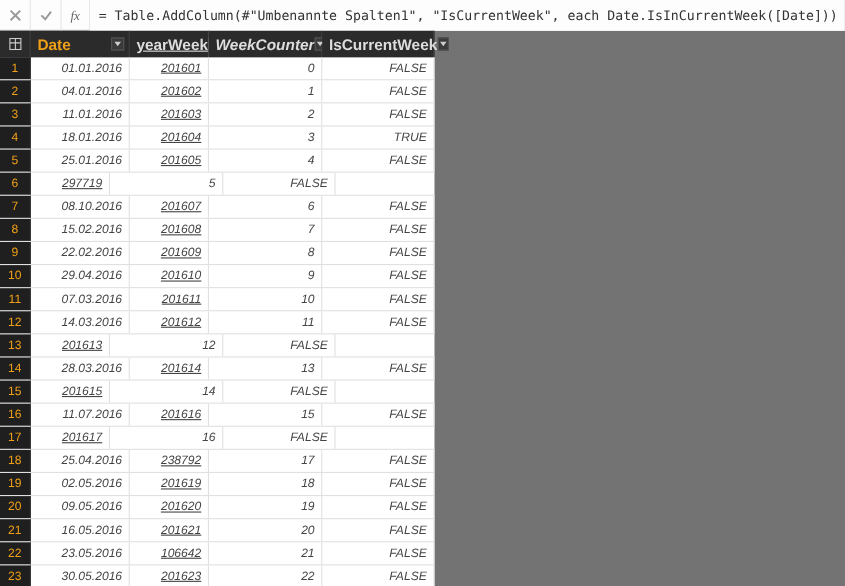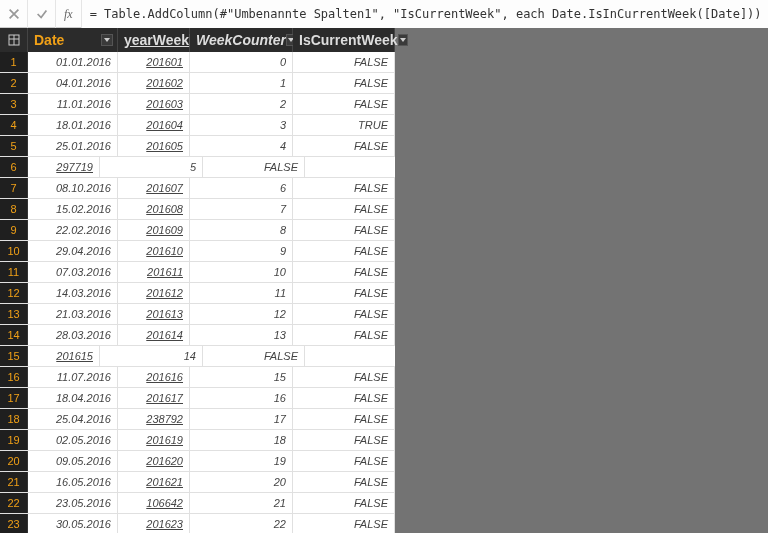--- a/index.html
+++ b/index.html
@@ -259,21 +259,20 @@
       </div>
       <div class="row">
         <div class="rownum">12</div>
         <div class="cell col-date">14.03.2016</div>
         <div class="cell col-yw">201612</div>
         <div class="cell col-wc">11</div>
         <div class="cell col-cw">FALSE</div>
       </div>
       <div class="row">
         <div class="rownum">13</div>
-        <div class="cell col-date">21.03.2016</div>
         <div class="cell col-yw">201613</div>
         <div class="cell col-wc">12</div>
         <div class="cell col-cw">FALSE</div>
       </div>
       <div class="row">
         <div class="rownum">14</div>
         <div class="cell col-date">28.03.2016</div>
         <div class="cell col-yw">201614</div>
         <div class="cell col-wc">13</div>
         <div class="cell col-cw">FALSE</div>
@@ -286,21 +285,20 @@
       </div>
       <div class="row">
         <div class="rownum">16</div>
         <div class="cell col-date">11.07.2016</div>
         <div class="cell col-yw">201616</div>
         <div class="cell col-wc">15</div>
         <div class="cell col-cw">FALSE</div>
       </div>
       <div class="row">
         <div class="rownum">17</div>
-        <div class="cell col-date">18.04.2016</div>
         <div class="cell col-yw">201617</div>
         <div class="cell col-wc">16</div>
         <div class="cell col-cw">FALSE</div>
       </div>
       <div class="row">
         <div class="rownum">18</div>
         <div class="cell col-date">25.04.2016</div>
         <div class="cell col-yw">238792</div>
         <div class="cell col-wc">17</div>
         <div class="cell col-cw">FALSE</div>

